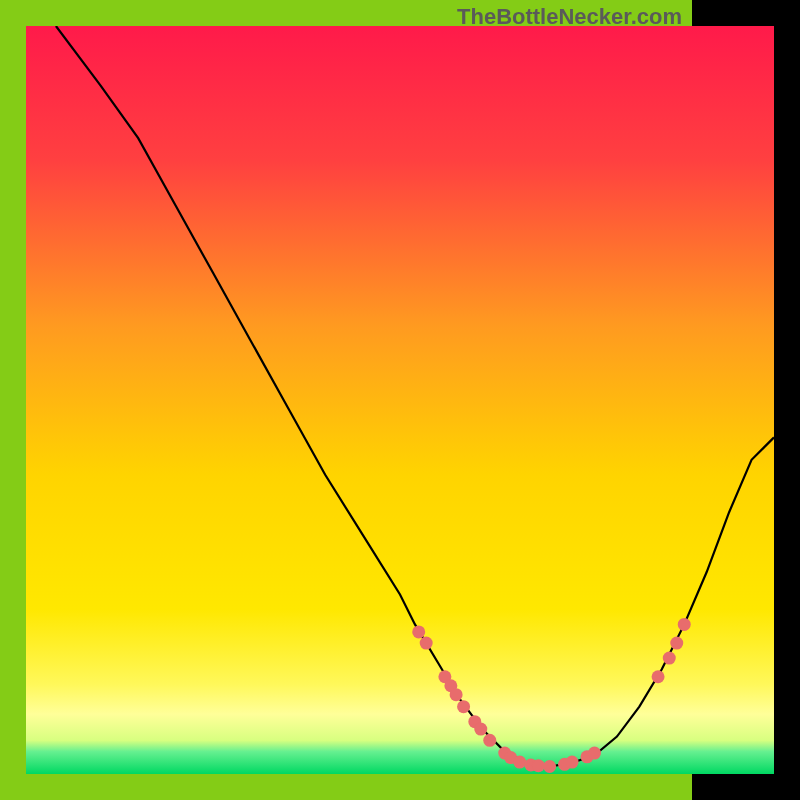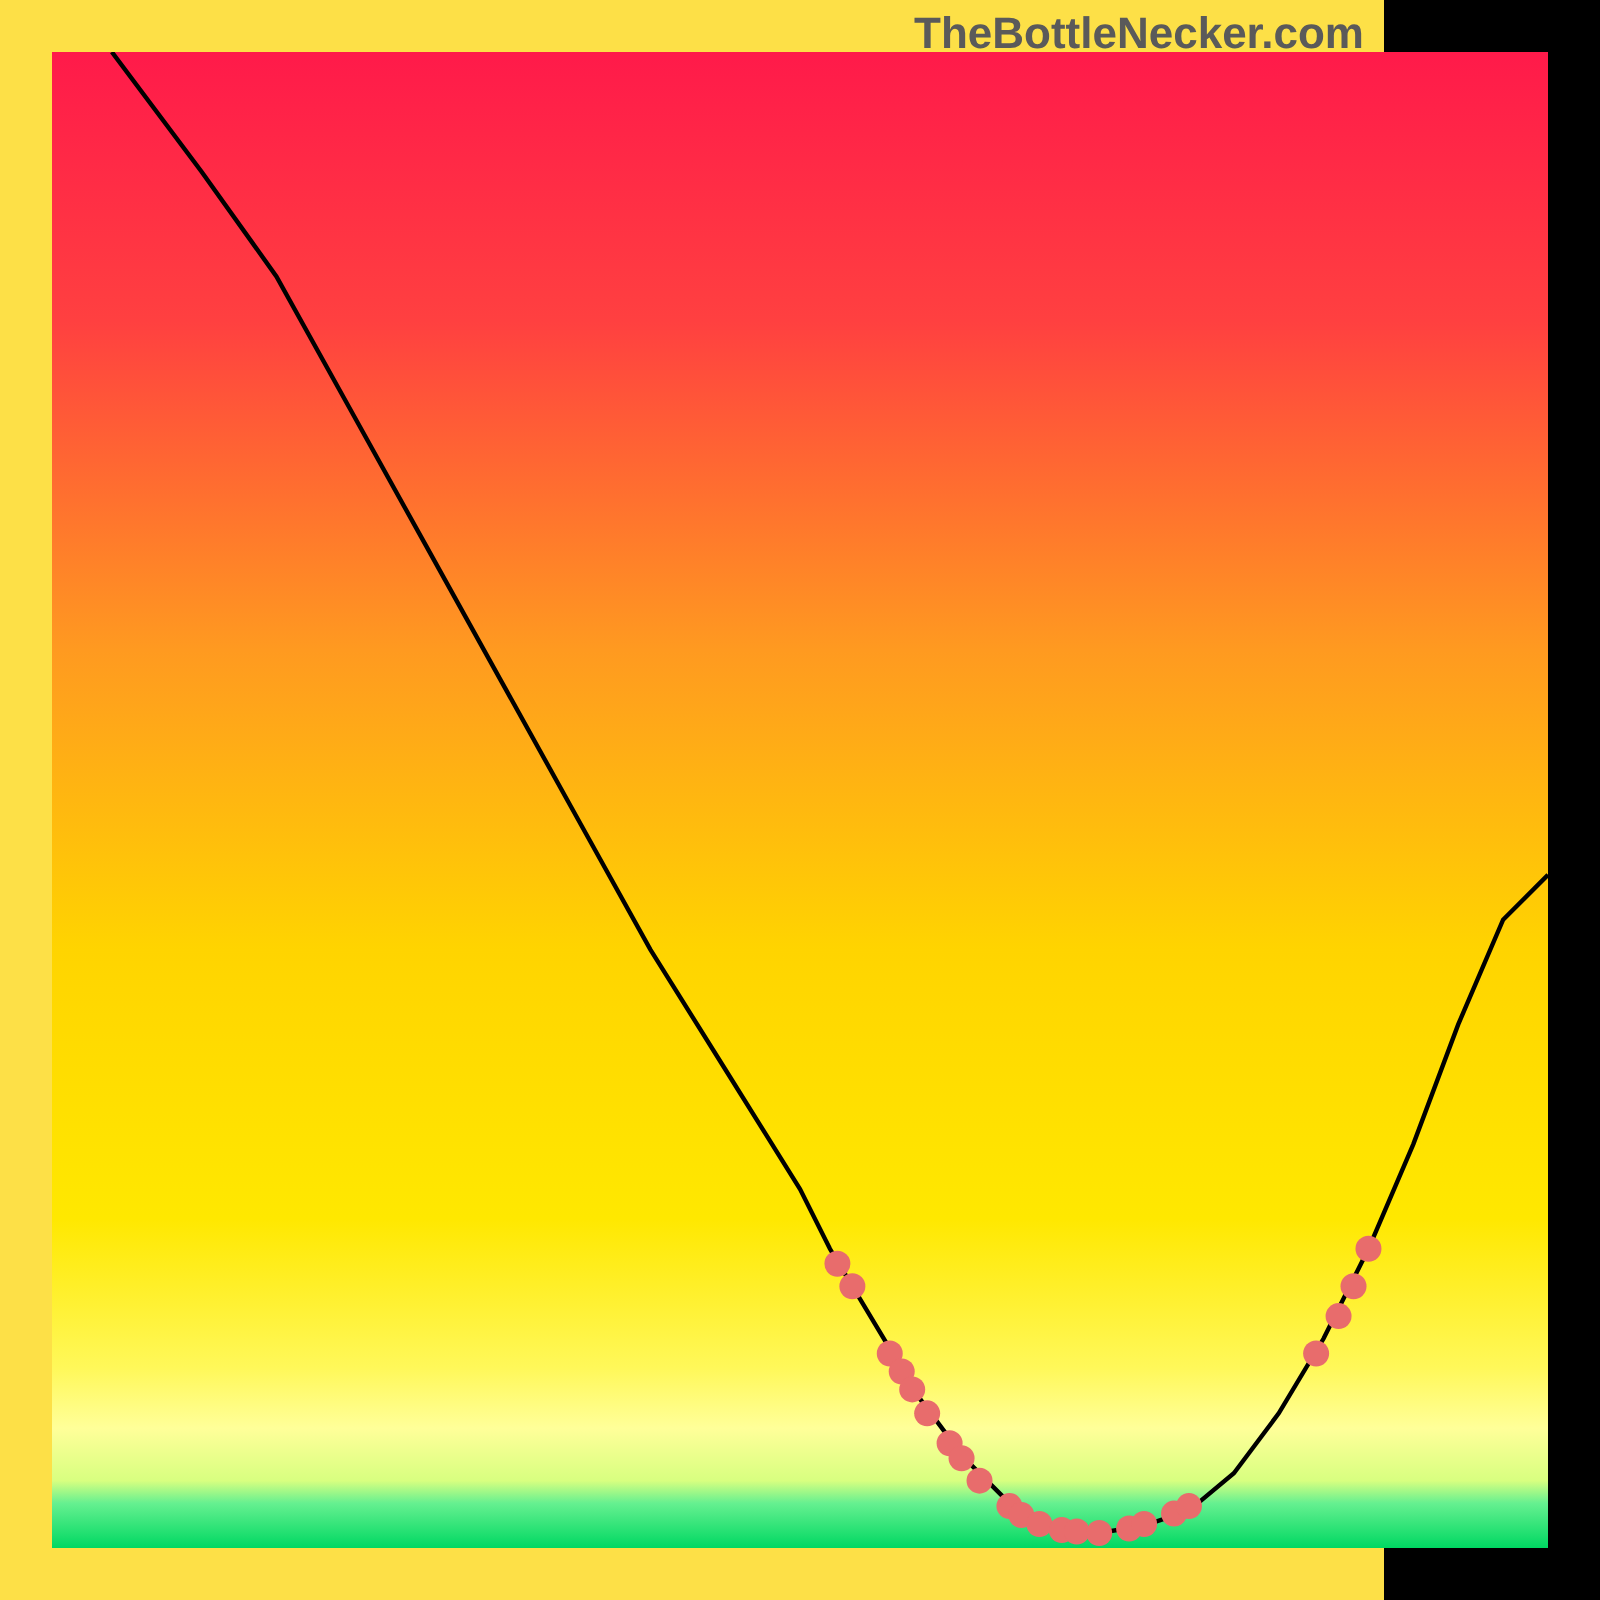--- a/index.html
+++ b/index.html
@@ -8,21 +8,21 @@
   background: #000;
   width: 800px;
   height: 800px;
   overflow: hidden;
   font-family: Arial, sans-serif;
 }
 .container {
   position: relative;
   width: 692px;
   height: 800px;
-  background: #fde047;
+  background: #84cc16;
 }
 .watermark {
   position: absolute;
   top: 4px;
   right: 10px;
   color: #5a5a5a;
   font-size: 22px;
   font-weight: bold;
   z-index: 10;
 }

